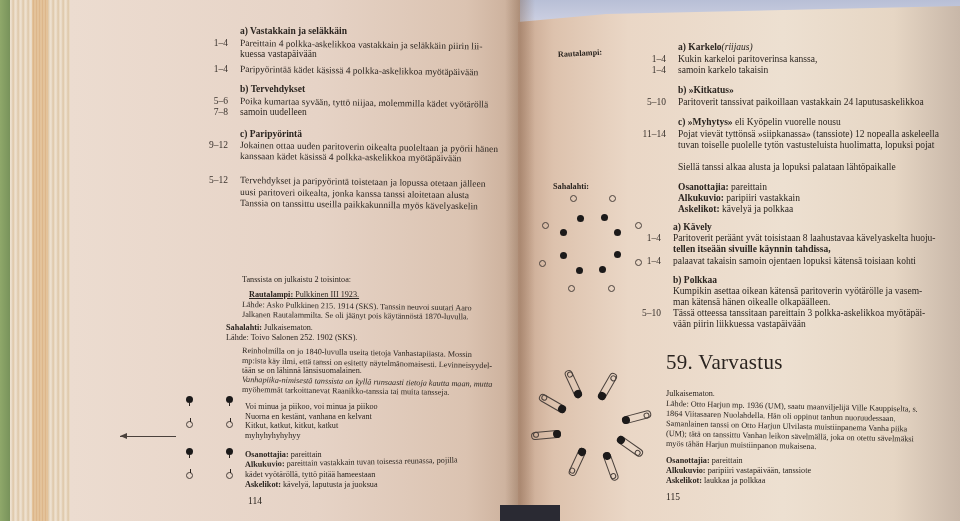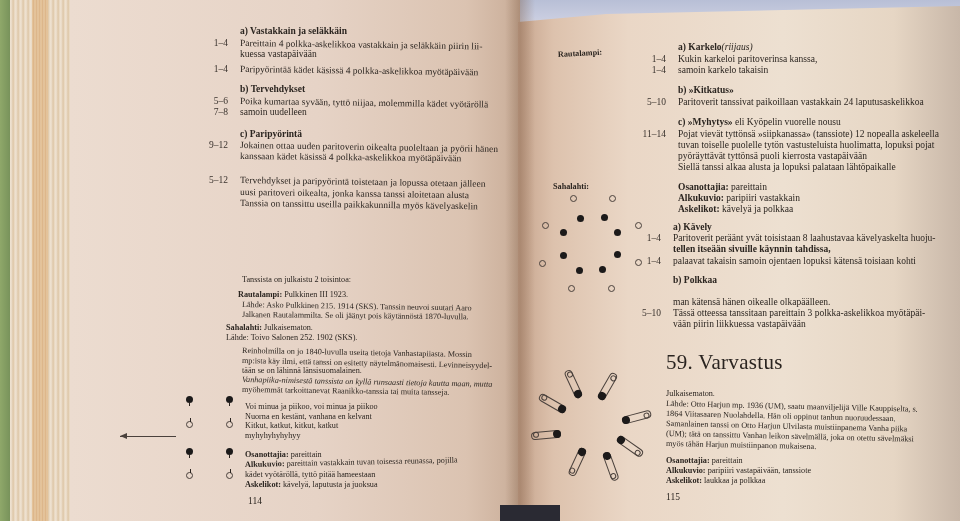--- a/index.html
+++ b/index.html
@@ -109,21 +109,21 @@
   <div class="abs num" style="left:118px;top:140px;">9–12</div>
   <div class="abs txt" style="left:170px;top:140px;transform:rotate(0.9deg);transform-origin:left;">Jokainen ottaa uuden paritoverin oikealta puoleltaan ja pyörii hänen</div>
   <div class="abs txt" style="left:170px;top:151px;transform:rotate(0.6deg);transform-origin:left;">kanssaan kädet käsissä 4 polkka-askelikkoa myötäpäivään</div>
   <div class="abs num" style="left:118px;top:175px;">5–12</div>
   <div class="abs txt" style="left:170px;top:175px;transform:rotate(0.9deg);transform-origin:left;">Tervehdykset ja paripyörintä toistetaan ja lopussa otetaan jälleen</div>
   <div class="abs txt" style="left:170px;top:187px;transform:rotate(0.8deg);transform-origin:left;">uusi paritoveri oikealta, jonka kanssa tanssi aloitetaan alusta</div>
   <div class="abs txt" style="left:170px;top:198px;transform:rotate(0.8deg);transform-origin:left;">Tanssia on tanssittu useilla paikkakunnilla myös kävelyaskelin</div>
 
   <div class="abs txt small" style="left:172px;top:275px;">Tanssista on julkaistu 2 toisintoa:</div>
 
-  <div class="abs txt small" style="left:168px;top:290px;">
+  <div class="abs txt small" style="left:179px;top:290px;text-decoration:underline;">
     <span class="bold">Rautalampi:</span>
     <span>Pulkkinen III 1923.</span>
   </div>
   <div class="abs txt small" style="left:172px;top:300px;transform:rotate(0.9deg);transform-origin:left;">Lähde: Asko Pulkkinen 215. 1914 (SKS). Tanssin neuvoi suutari Aaro</div>
   <div class="abs txt small" style="left:172px;top:310px;transform:rotate(0.6deg);transform-origin:left;">Jalkanen Rautalammilta. Se oli jäänyt pois käytännöstä 1870-luvulla.</div>
 
   <div class="abs txt small" style="left:156px;top:323px;">
     <span class="bold">Sahalahti:</span>
     <span>Julkaisematon.</span>
   </div>
@@ -182,21 +182,20 @@
   <div class="abs txt bold" style="left:160px;top:85px;">b) »Kitkatus»</div>
   <div class="abs num" style="left:108px;top:97px;">5–10</div>
   <div class="abs txt" style="left:160px;top:97px;">Paritoverit tanssivat paikoillaan vastakkain 24 laputusaskelikkoa</div>
 
   <div class="abs txt" style="left:160px;top:117px;">
     <span class="bold">c) »Myhytys»</span><span> eli Kyöpelin vuorelle nousu</span>
   </div>
   <div class="abs num" style="left:108px;top:129px;">11–14</div>
   <div class="abs txt" style="left:160px;top:129px;">Pojat vievät tyttönsä »siipkanassa» (tanssiote) 12 nopealla askeleella</div>
   <div class="abs txt" style="left:160px;top:140px;">tuvan toiselle puolelle tytön vastusteluista huolimatta, lopuksi pojat</div>
-  <div class="abs txt" style="left:160px;top:151px;">pyöräyttävät tyttönsä puoli kierrosta vastapäivään</div>
   <div class="abs txt" style="left:160px;top:162px;">Siellä tanssi alkaa alusta ja lopuksi palataan lähtöpaikalle</div>
 
   <div class="abs txt" style="left:160px;top:182px;">
     <span class="bold">Osanottajia:</span>
     <span>pareittain</span>
   </div>
   <div class="abs txt" style="left:160px;top:193px;">
     <span class="bold">Alkukuvio:</span>
     <span>paripiiri vastakkain</span>
   </div>
@@ -208,20 +207,21 @@
   <div class="abs txt small bold" style="left:35px;top:182px;">Sahalahti:</div>
 
   <div class="abs txt bold" style="left:155px;top:222px;">a) Kävely</div>
   <div class="abs num" style="left:103px;top:233px;">1–4</div>
   <div class="abs txt" style="left:155px;top:233px;">Paritoverit peräänt yvät toisistaan 8 laahustavaa kävelyaskelta huoju-</div>
   <div class="abs txt" style="left:155px;top:244px;font-weight:bold;">tellen itseään sivuille käynnin tahdissa,</div>
   <div class="abs num" style="left:103px;top:256px;">1–4</div>
   <div class="abs txt" style="left:155px;top:256px;">palaavat takaisin samoin ojentaen lopuksi kätensä toisiaan kohti</div>
 
   <div class="abs txt bold" style="left:155px;top:275px;">b) Polkkaa</div>
+  <div class="abs txt" style="left:155px;top:286px;">Kumpikin asettaa oikean kätensä paritoverin vyötärölle ja vasem-</div>
   <div class="abs txt" style="left:155px;top:297px;">man kätensä hänen oikealle olkapäälleen.</div>
   <div class="abs num" style="left:103px;top:308px;">5–10</div>
   <div class="abs txt" style="left:155px;top:308px;">Tässä otteessa tanssitaan pareittain 3 polkka-askelikkoa myötäpäi-</div>
   <div class="abs txt" style="left:155px;top:319px;">vään piirin liikkuessa vastapäivään</div>
 
   <div class="abs h2" style="left:148px;top:350px;">59. Varvastus</div>
 
   <div class="abs txt small" style="left:148px;top:389px;">Julkaisematon.</div>
   <div class="abs txt small" style="left:148px;top:399px;transform:rotate(1.3deg);transform-origin:left;">Lähde: Otto Harjun mp. 1936 (UM), saatu maanviljelijä Ville Kauppiselta, s.</div>
   <div class="abs txt small" style="left:148px;top:409px;transform:rotate(1.3deg);transform-origin:left;">1864 Viitasaaren Nuolahdella. Hän oli oppinut tanhun nuoruudessaan.</div>

